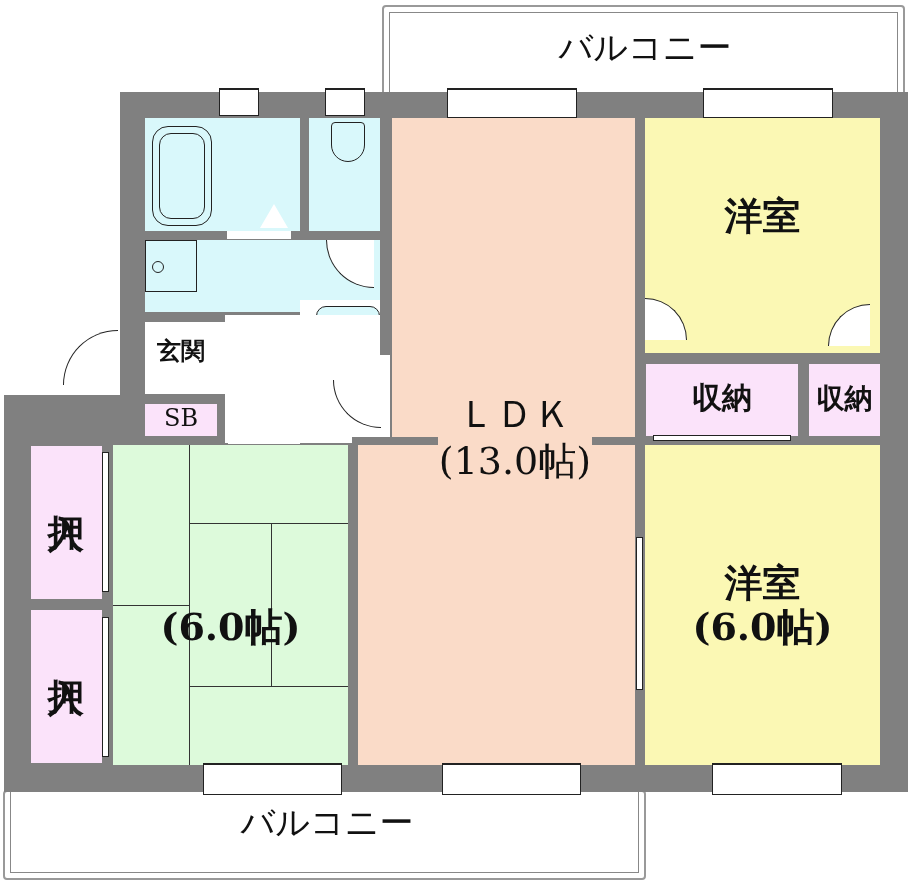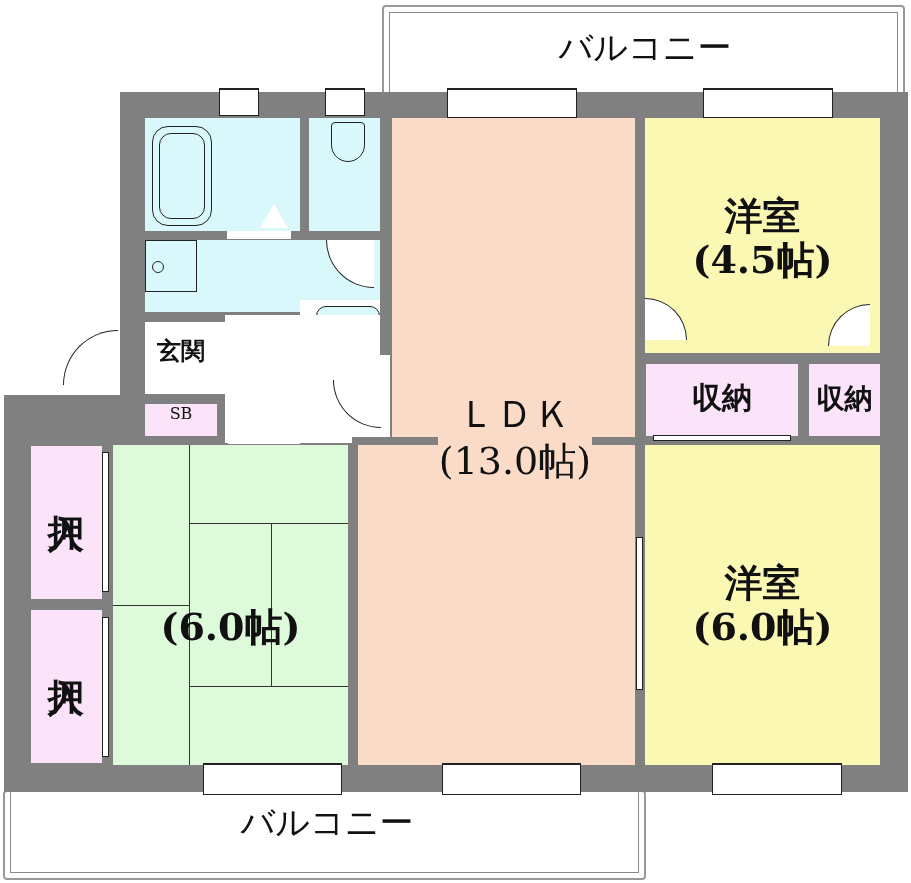--- a/index.html
+++ b/index.html
@@ -55,39 +55,38 @@
 
 <div class="abs" style="left:225px;top:315px;width:155px;height:128px;background:#fff;"></div>
 <div class="abs" style="left:225px;top:355px;width:165px;height:85px;background:#fff;"></div>
 <div class="door-arc" style="left:333px;top:380px;width:48px;height:48px;border-radius:0 0 0 48px;border-top:none;border-right:none;"></div>
 
 <div class="abs" style="left:145px;top:322px;width:80px;height:72px;background:#fff;">
   <div class="label" style="left:0;top:16px;width:72px;font-size:24px;">玄関</div>
 </div>
 <div class="door-arc" style="left:63px;top:330px;width:55px;height:55px;border-radius:55px 0 0 0;border-right:none;border-bottom:none;"></div>
 <div class="abs" style="left:145px;top:404px;width:72px;height:32px;background:#fbe3fa;">
-  <div class="label" style="left:0;top:2px;width:72px;font-size:16px;font-weight:normal;">SB</div>
+  <div class="label" style="left:0;top:2px;width:72px;font-size:24px;font-weight:normal;">SB</div>
 </div>
 
 <div class="abs" style="left:392px;top:118px;width:56px;height:190px;background:#d9f8fb;border:1.5px solid #222;">
   <div class="abs" style="left:6px;top:6px;width:40px;height:56px;border:1.5px solid #222;"></div>
   <div class="abs" style="left:4px;top:110px;width:46px;height:72px;border:1.5px solid #222;border-radius:6px;"></div>
 </div>
 
 <div class="abs" style="left:392px;top:118px;width:243px;height:322px;background:#fadbc8;"></div>
 <div class="abs" style="left:358px;top:437px;width:277px;height:328px;background:#fadbc8;"></div>
 <div class="abs" style="left:352px;top:437px;width:6px;height:328px;background:#808080;"></div>
 <div class="abs wall" style="left:358px;top:437px;width:80px;height:8px;"></div>
 <div class="abs wall" style="left:592px;top:437px;width:43px;height:8px;"></div>
 <div class="label" style="left:395px;top:395px;width:240px;font-size:38px;font-weight:normal;">ＬＤＫ</div>
 <div class="label" style="left:395px;top:442px;width:240px;font-size:38px;font-weight:normal;">(13.0帖)</div>
 
 <div class="abs" style="left:645px;top:118px;width:235px;height:235px;background:#fbf8b4;">
   <div class="label" style="left:0;top:78px;width:235px;font-size:38px;">洋室</div>
-  <div class="label" style="left:0;top:122px;width:235px;font-size:38px;">(4.5帖)</div>
   <div class="door-arc" style="left:0;top:180px;width:42px;height:42px;border-radius:0 42px 0 0;border-left:none;border-bottom:none;"></div>
   <div class="door-arc" style="left:183px;top:186px;width:42px;height:42px;border-radius:42px 0 0 0;border-right:none;border-bottom:none;"></div>
 </div>
 
 <div class="abs" style="left:646px;top:364px;width:152px;height:72px;background:#fbe3fa;">
   <div class="label" style="left:0;top:18px;width:152px;font-size:30px;">収納</div>
 </div>
 <div class="abs" style="left:809px;top:364px;width:71px;height:72px;background:#fbe3fa;">
   <div class="label" style="left:0;top:20px;width:71px;font-size:28px;">収納</div>
 </div>

